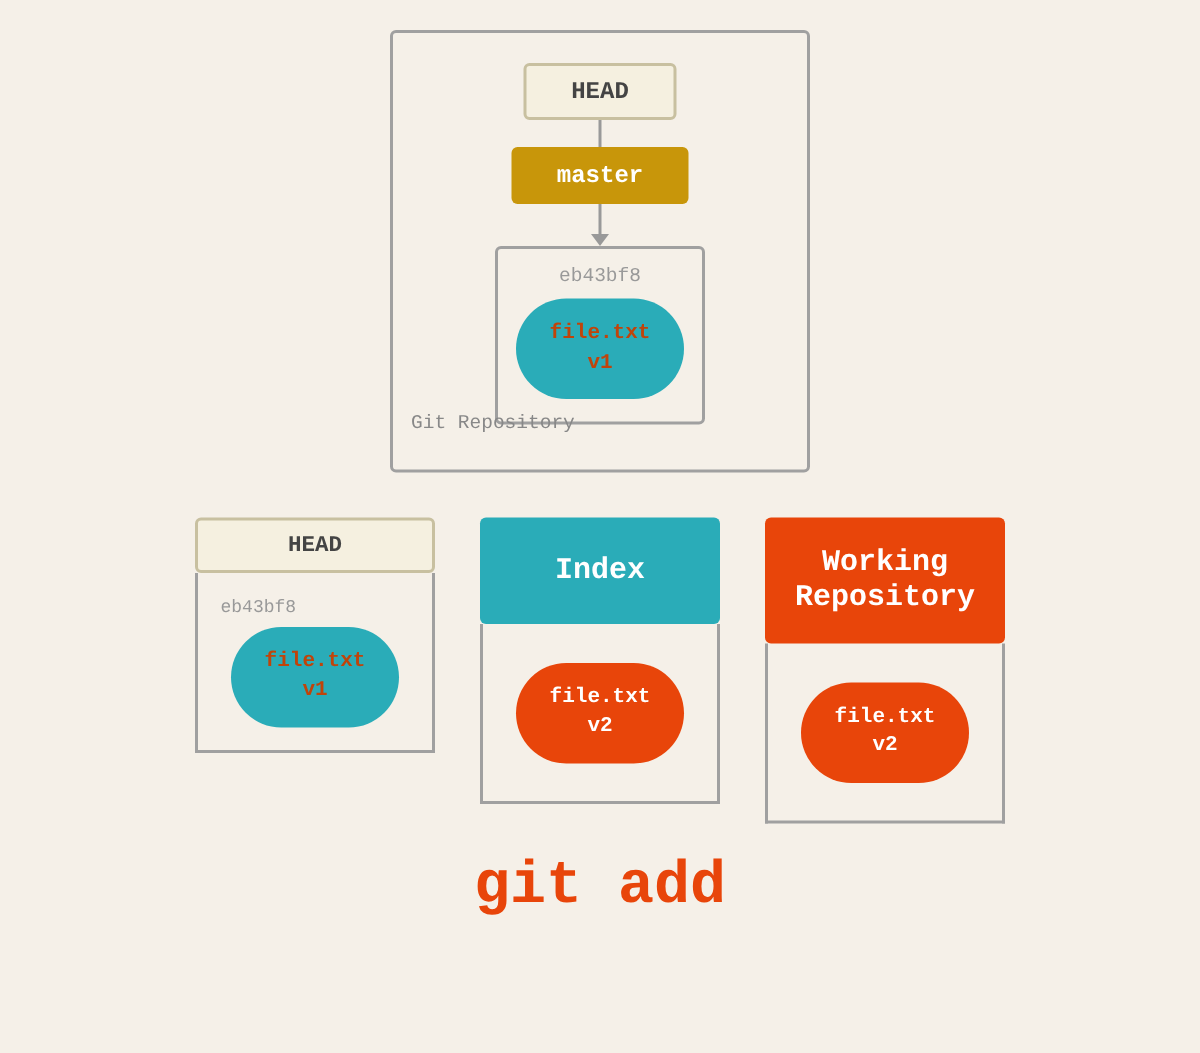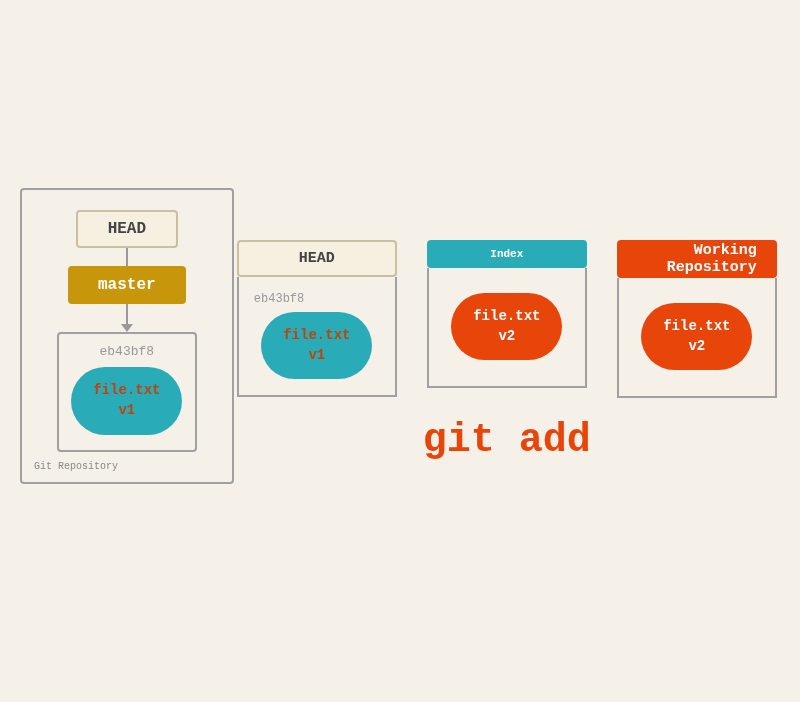--- a/index.html
+++ b/index.html
@@ -10,44 +10,45 @@
       height: 702px;
       overflow: hidden;
       position: relative;
     }
 
     .main-container {
       width: 800px;
       height: 702px;
       position: relative;
       display: flex;
+      flex-direction: column;
       align-items: center;
       padding: 20px;
     }
 
     
     .git-repo-box {
       border: 2px solid #a0a0a0;
       border-radius: 4px;
       width: 280px;
       padding: 20px 20px 30px 20px;
       position: relative;
       display: flex;
       flex-direction: column;
       align-items: center;
       gap: 0;
       margin-bottom: 30px;
     }
 
     .git-repo-label {
       position: absolute;
-      bottom: 10px;
+      bottom: 24px;
       left: 12px;
       color: #888;
-      font-size: 10px;
+      font-size: 13px;
       font-family: 'Courier New', Courier, monospace;
     }
 
     .head-box {
       background: #f5f0e0;
       border: 2px solid #c8c0a0;
       border-radius: 4px;
       padding: 8px 30px;
       font-size: 16px;
       font-weight: bold;
@@ -169,38 +170,38 @@
       font-weight: bold;
       color: #444;
       font-family: 'Courier New', Courier, monospace;
       text-align: center;
       width: 160px;
     }
 
     .panel-header-teal {
       background: #2aacb8;
       border-radius: 4px;
-      padding: 8px 20px;
-      font-size: 11px;
+      padding: 24px 20px;
+      font-size: 20px;
       font-weight: bold;
       color: #fff;
       font-family: 'Courier New', Courier, monospace;
       text-align: center;
       width: 160px;
     }
 
     .panel-header-orange {
       background: #e8450a;
       border-radius: 4px;
-      padding: 2px 20px;
-      font-size: 15px;
+      padding: 19px 20px;
+      font-size: 20px;
       font-weight: bold;
       color: #fff;
       font-family: 'Courier New', Courier, monospace;
-      text-align: right;
+      text-align: center;
       width: 160px;
     }
 
     .panel-content-box {
       border: 2px solid #a0a0a0;
       border-top: none;
       width: 160px;
       min-height: 120px;
       display: flex;
       flex-direction: column;

